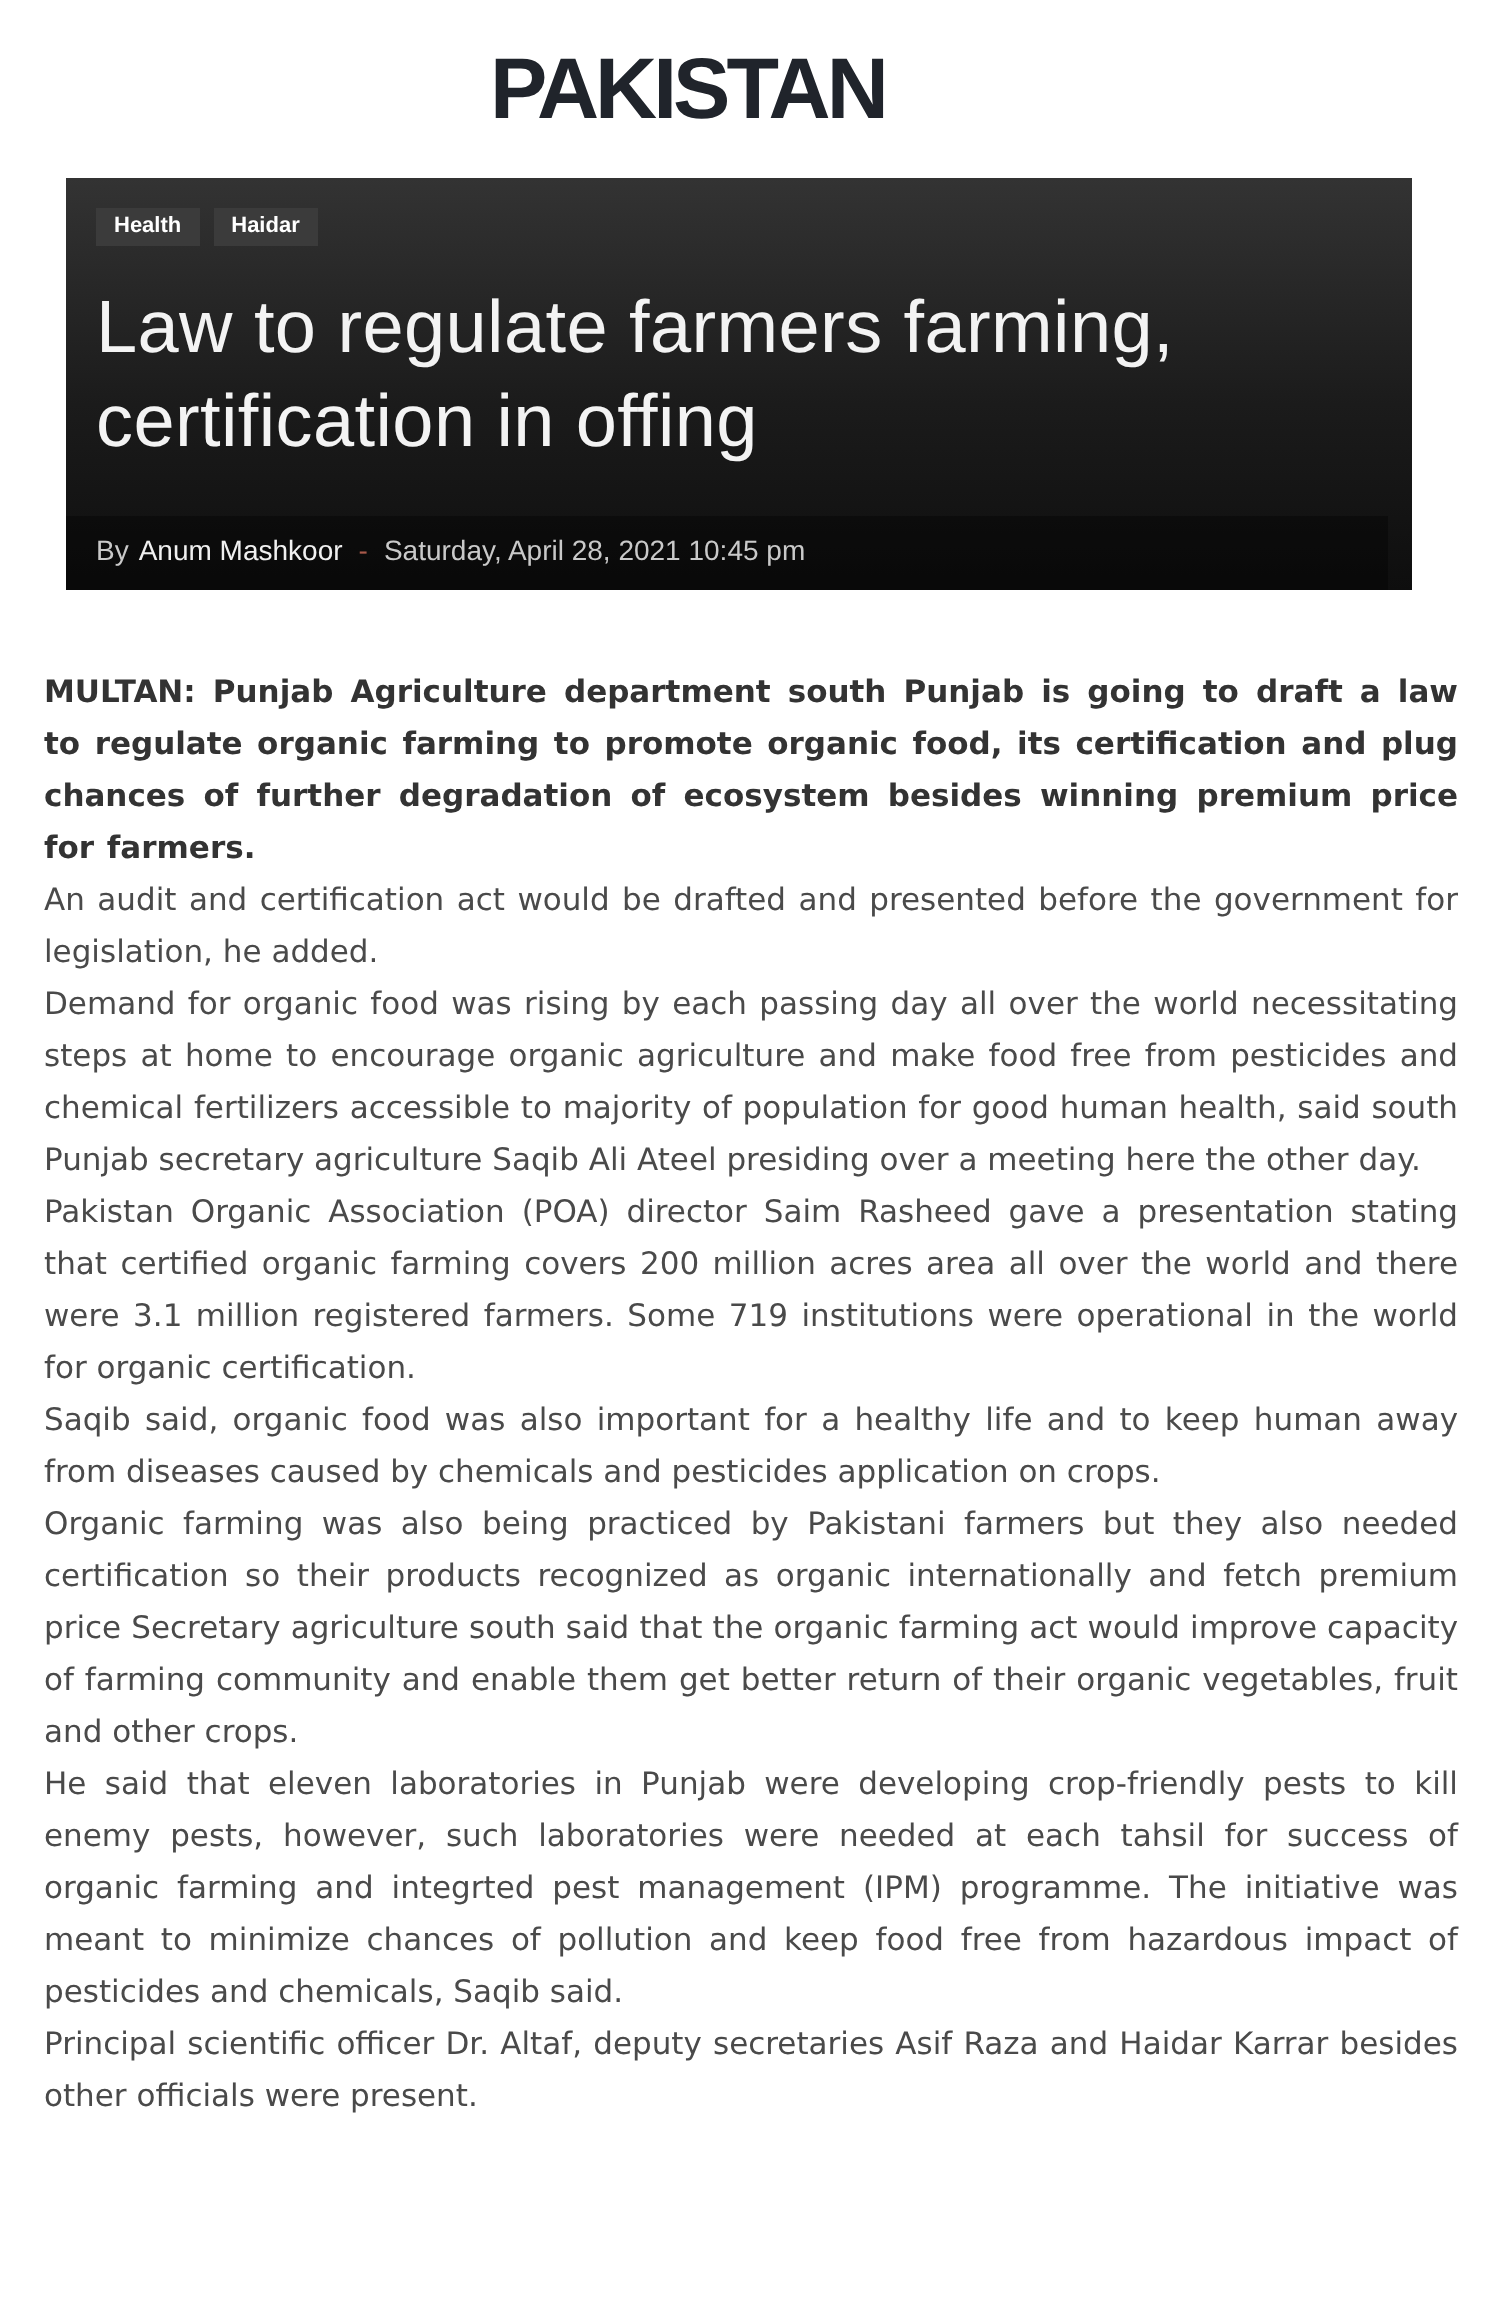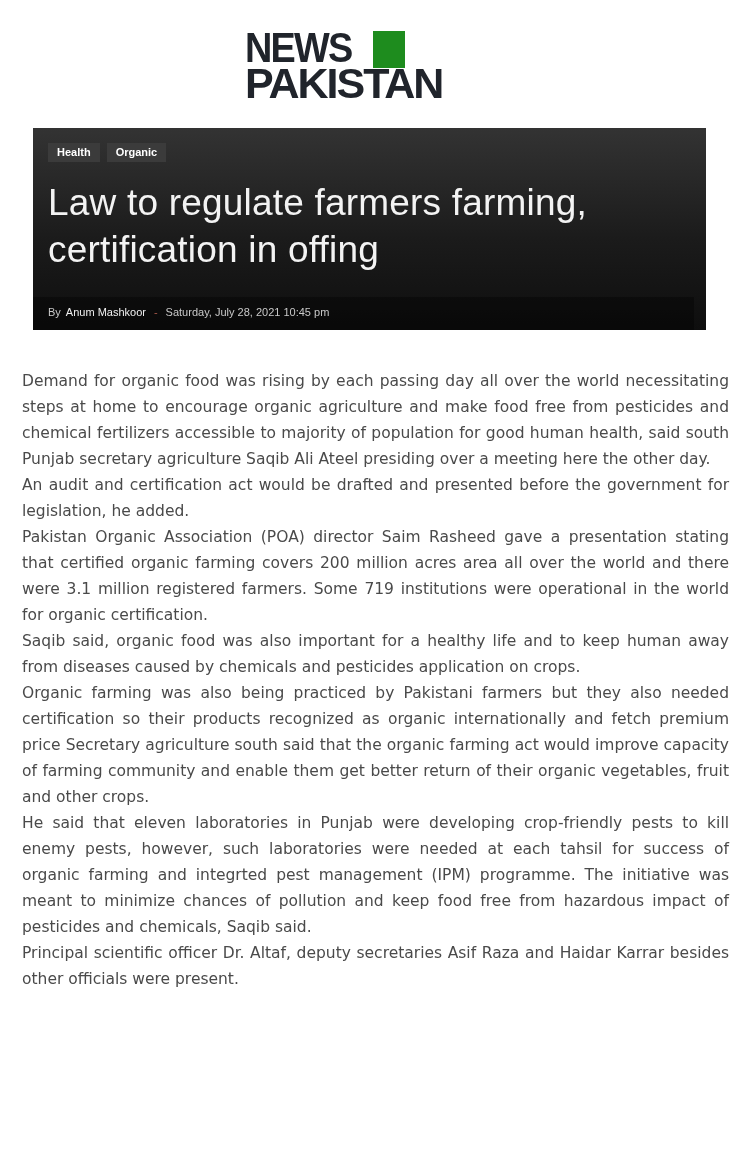--- a/index.html
+++ b/index.html
@@ -59,21 +59,21 @@
     font-size: 37px;
     line-height: 47px;
     margin: 17px 0 0 0;
     letter-spacing: 0.2px;
   }
   .byline-bar {
     margin: 24px -15px 0 -15px;
     padding: 9px 15px 12px 15px;
     background: rgba(0,0,0,0.35);
     font-family: "Liberation Sans", sans-serif;
-    font-size: 11px;
+    font-size: 14px;
     color: #c9c9c9;
     display: flex;
     align-items: baseline;
     gap: 5px;
   }
   .byline-author { color: #f0f0f0; font-weight: 400; cursor: pointer; }
   .byline-sep { color: #a9594a; padding: 0 3px; }
 
   
   .article-body {
@@ -91,46 +91,43 @@
     color: #333333;
     word-spacing: 1px;
   }
 </style>
 </head>
 <body>
 
 <div class="page">
 
   <div class="logo-wrap">
-    <div class="logo-row1">
-      <span class="logo-text">NEWS</span>
-      <span class="logo-green"></span>
-    </div>
     <div class="logo-row2">
       <span class="logo-text">PAKISTAN</span>
     </div>
   </div>
 
   <div class="article-header">
     <div class="tags">
       <span class="tag">Health</span>
-      <span class="tag">Organic</span>
+      <span class="tag">Haidar</span>
     </div>
     <h1 class="headline">Law to regulate farmers farming, certification in offing</h1>
     <div class="byline-bar">
       <span>By</span>
       <span class="byline-author">Anum Mashkoor</span>
       <span class="byline-sep">-</span>
-      <span>Saturday, July 28, 2021 10:45 pm</span>
+      <span>Saturday, April 28, 2021 10:45 pm</span>
     </div>
   </div>
 
   <div class="article-body">
+    <p class="lead">MULTAN: Punjab Agriculture department south Punjab is going to draft a law to regulate organic farming to promote organic food, its certification and plug chances of further degradation of ecosystem besides winning premium price for farmers.</p>
+    <p>An audit and certification act would be drafted and presented before the government for legislation, he added.</p>
     <p>Demand for organic food was rising by each passing day all over the world necessitating steps at home to encourage organic agriculture and make food free from pesticides and chemical fertilizers accessible to majority of population for good human health, said south Punjab secretary agriculture Saqib Ali Ateel presiding over a meeting here the other day.</p>
-    <p>An audit and certification act would be drafted and presented before the government for legislation, he added.</p>
     <p>Pakistan Organic Association (POA) director Saim Rasheed gave a presentation stating that certified organic farming covers 200 million acres area all over the world and there were 3.1 million registered farmers. Some 719 institutions were operational in the world for organic certification.</p>
     <p>Saqib said, organic food was also important for a healthy life and to keep human away from diseases caused by chemicals and pesticides application on crops.</p>
     <p>Organic farming was also being practiced by Pakistani farmers but they also needed certification so their products recognized as organic internationally and fetch premium price Secretary agriculture south said that the organic farming act would improve capacity of farming community and enable them get better return of their organic vegetables, fruit and other crops.</p>
     <p>He said that eleven laboratories in Punjab were developing crop-friendly pests to kill enemy pests, however, such laboratories were needed at each tahsil for success of organic farming and integrted pest management (IPM) programme. The initiative was meant to minimize chances of pollution and keep food free from hazardous impact of pesticides and chemicals, Saqib said.</p>
     <p>Principal scientific officer Dr. Altaf, deputy secretaries Asif Raza and Haidar Karrar besides other officials were present.</p>
   </div>
 
 </div>
 
 </body></html>

